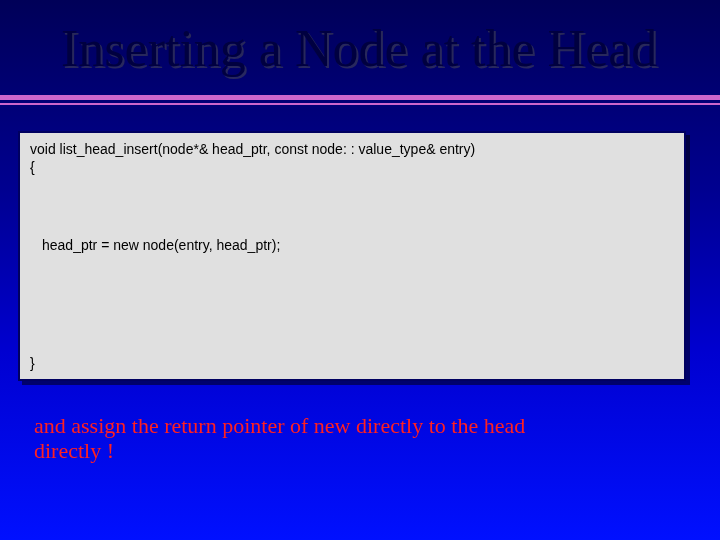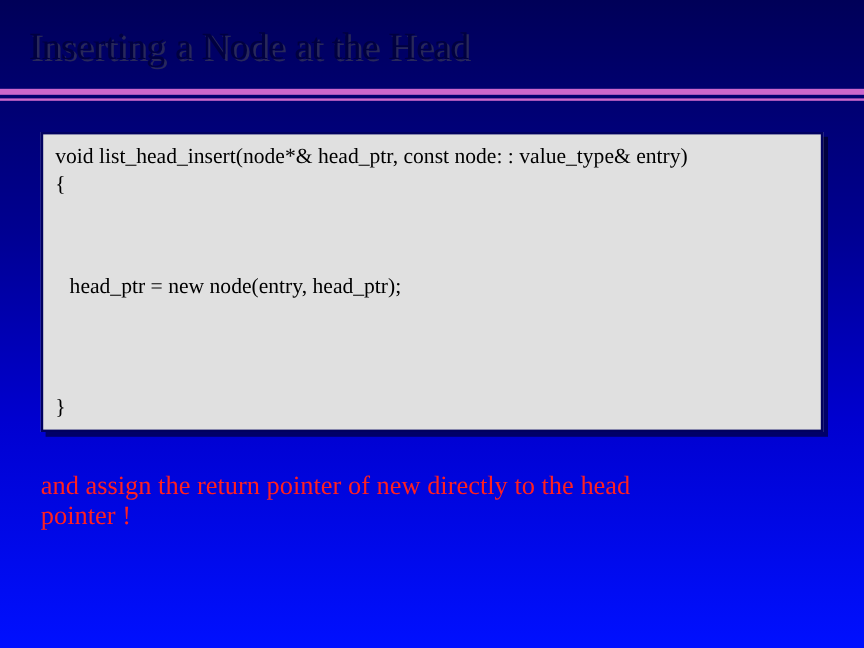--- a/index.html
+++ b/index.html
@@ -12,62 +12,63 @@
   }
   .slide {
     width: 720px;
     height: 540px;
     background: linear-gradient(to bottom, #000058 0%, #000090 35%, #0000d0 65%, #0010ff 100%);
     position: relative;
     box-sizing: border-box;
   }
   .title {
     color: #000040;
-    font-size: 32px;
+    font-size: 52px;
     font-weight: normal;
     padding: 22px 0 0 24px;
     line-height: 1.05;
     text-shadow: 2px 2px 0 rgba(80,80,80,0.5);
+    margin-left: 37px;
   }
   .rule-wrap {
     margin-top: 18px;
   }
   .rule-thick {
     height: 5px;
     background: #cc66cc;
     width: 100%;
   }
   .rule-thin {
     height: 2px;
     background: #cc66cc;
     width: 100%;
     margin-top: 3px;
   }
   .code-box {
-    margin: 26px 34px 0 34px;
+    margin: 26px 34px 0 18px;
     background: #e0e0e0;
     border: 2px solid #000060;
     box-shadow: 4px 4px 0 rgba(0,0,0,0.5);
     padding: 8px 10px 6px 10px;
     box-sizing: border-box;
     height: 250px;
     position: relative;
-    font-family: Liberation Serif, serif;
-    font-size: 18px;
+    font-family: Liberation Sans, sans-serif;
+    font-size: 14px;
     color: #000;
   }
   .code-sig {
     font-weight: normal;
   }
   .code-brace-open {
     margin-top: 2px;
   }
   .code-body {
     position: absolute;
-    top: 116px;
+    top: 104px;
     left: 22px;
     font-weight: normal;
   }
   .code-brace-close {
     position: absolute;
     bottom: 8px;
     left: 10px;
   }
   .caption {
     color: #ff2020;
@@ -91,16 +92,16 @@
 
   <div class="code-box">
     <div class="code-sig">void list_head_insert(node*&amp; head_ptr, const node: : value_type&amp; entry)</div>
     <div class="code-brace-open">{</div>
     <div class="code-body">head_ptr = new node(entry, head_ptr);</div>
     <div class="code-brace-close">}</div>
   </div>
 
   <div class="caption">
     <span>and assign the return pointer of new directly to the head</span><br>
-    <span>pointer !</span>
+    <span>directly !</span>
   </div>
 
 </div>
 
 </body></html>

